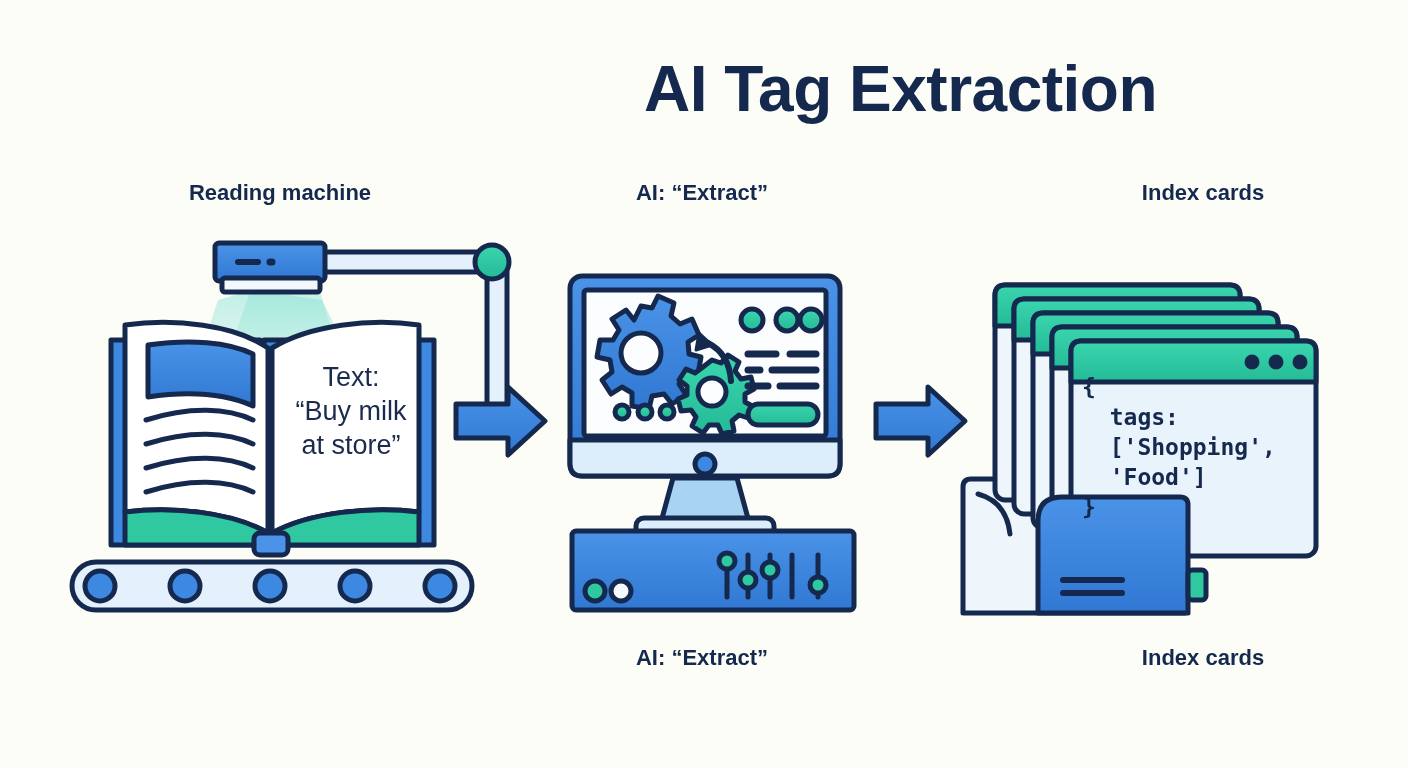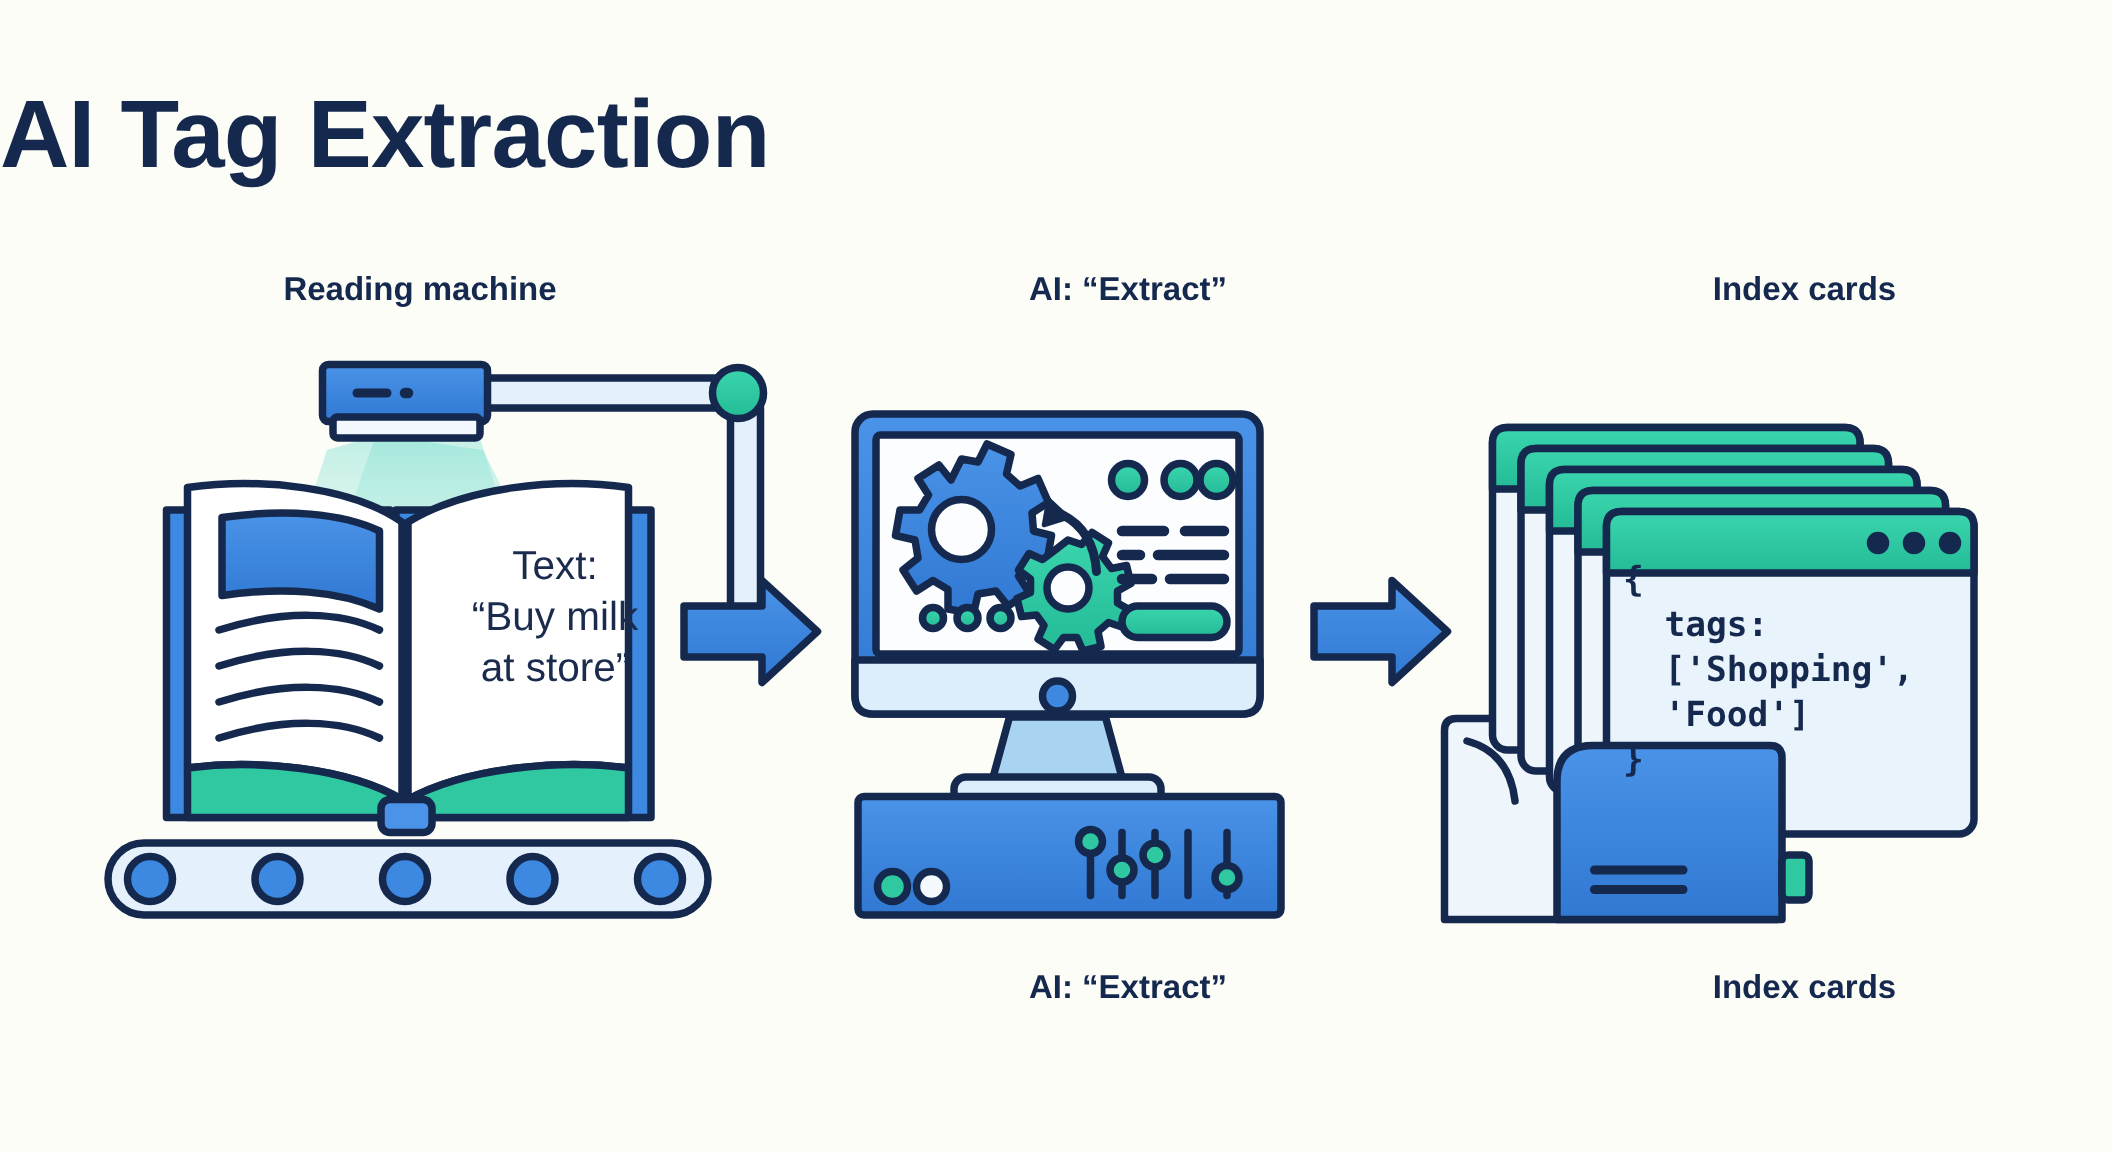--- a/index.html
+++ b/index.html
@@ -7,38 +7,39 @@
     width:1408px;height:768px;
     background:#fdfdf8;
     font-family:"Liberation Sans", sans-serif;
     overflow:hidden;
     position:relative;
   }
   #stage{position:absolute;inset:0;}
 
   .title{
     position:absolute;left:0;top:52px;width:1124px;
-    text-align:left;
+    text-align:right;
     font-size:64px;font-weight:bold;
     letter-spacing:-0.5px;
     color:#15294f;
+    padding-left:33px;
   }
 
   .toplabel,.botlabel{
     position:absolute;
     text-align:center;
     font-size:22px;font-weight:bold;
     color:#15294f;
     white-space:nowrap;
   }
   .toplabel{top:180px;}
   .botlabel{top:645px;}
 
   .col1{left:0;width:560px;}
-  .col2{left:542px;width:420px;}
+  .col2{left:492px;width:420px;}
   .col3{left:949px;width:508px;}
 
   svg.art{position:absolute;left:0;top:0;width:1408px;height:768px;}
 
   .codebox{
     position:absolute;
     left:1082px;top:372px;
     width:230px;
     font-family:"DejaVu Sans Mono", monospace;
     font-size:23px;
@@ -48,21 +49,20 @@
     font-weight:bold;
   }
   .booktext{
     position:absolute;
     left:276px;top:360px;width:150px;
     text-align:center;
     font-size:27px;
     line-height:34px;
     color:#1b2b4d;
     white-space:pre-line;
-    margin-left:19px;
   }
 </style>
 </head>
 <body>
 
 <div id="stage">
 
   <div class="title">AI Tag Extraction</div>
 
   <div class="toplabel col1">Reading machine</div>

